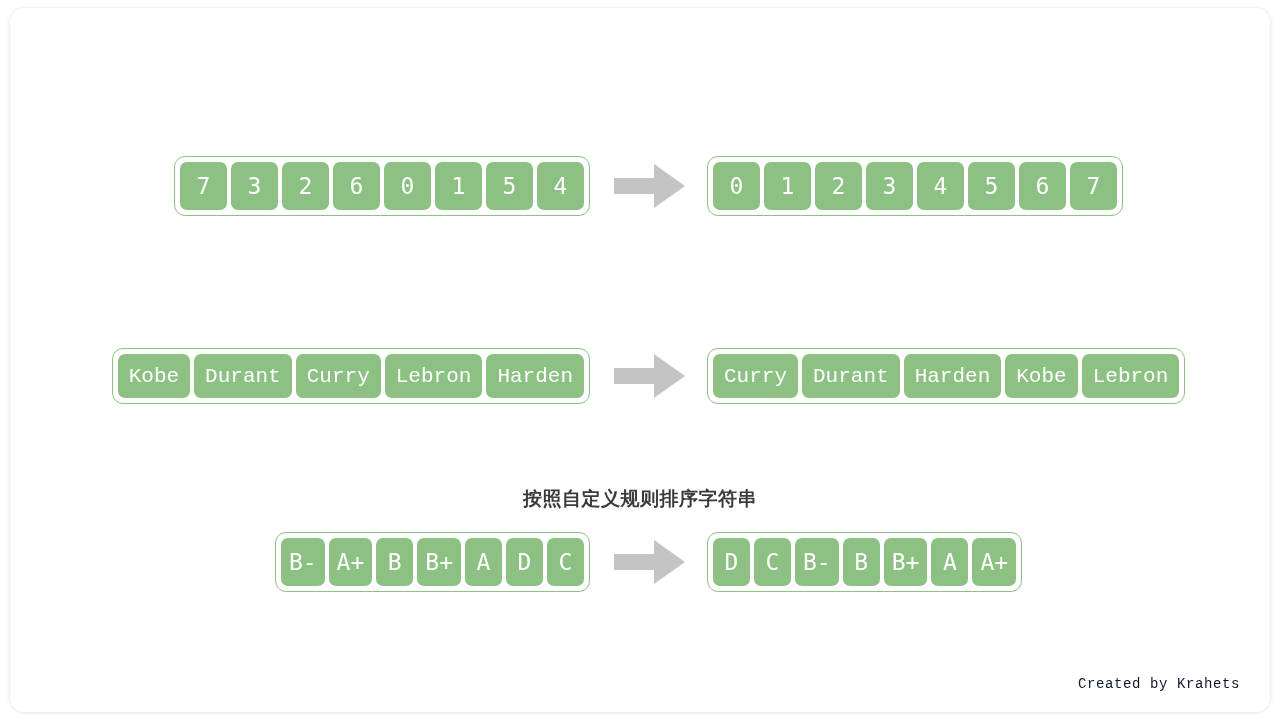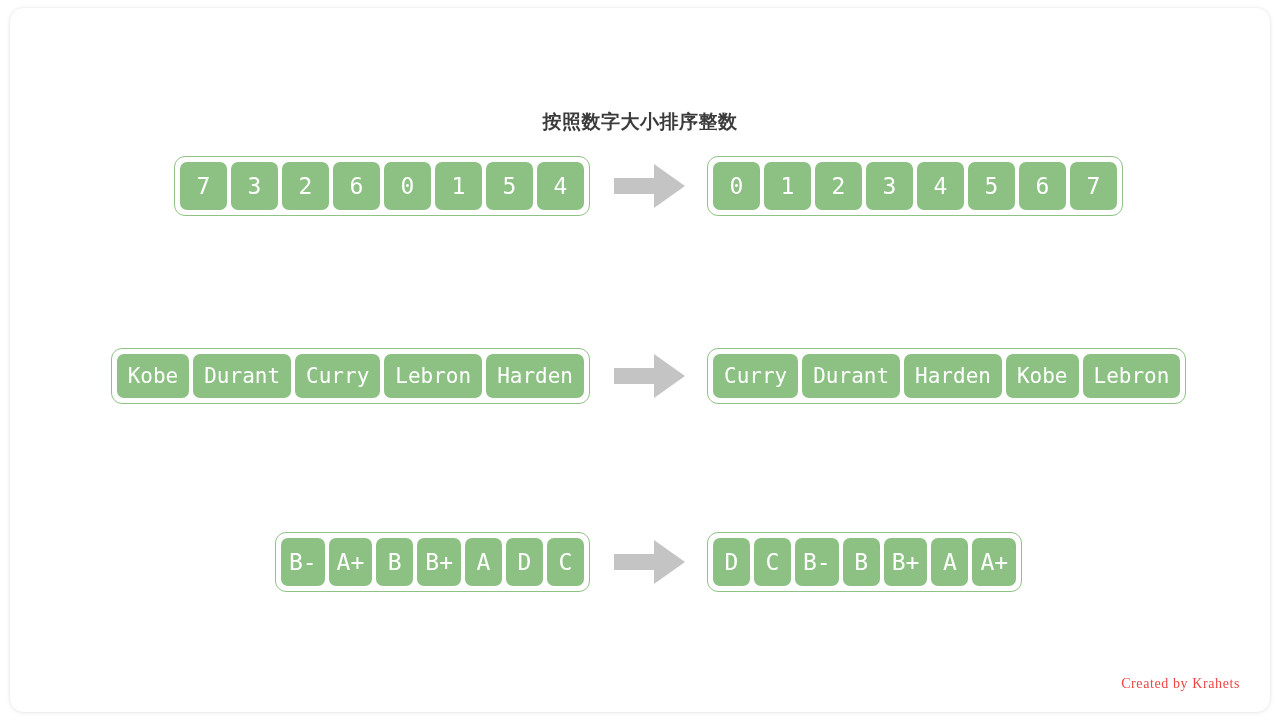--- a/index.html
+++ b/index.html
@@ -65,20 +65,21 @@
   .num .cell {
     width: 51px;
     height: 52px;
     font-size: 23px;
   }
   
   .str .cell {
     height: 48px;
     padding: 0 11px;
     font-size: 21px;
+    font-family: Liberation Mono, monospace;
   }
   
   .grade .cell {
     height: 52px;
     min-width: 41px;
     padding: 0 8px;
     font-size: 23px;
   }
 
   
@@ -103,32 +104,31 @@
     align-items: center;
   }
   .side.left  { justify-content: flex-end; }
   .side.right { justify-content: flex-start; }
 
   
   #footer {
     position: absolute;
     right: 30px;
     bottom: 20px;
-    font-family: Liberation Serif, serif;
+    font-family: Liberation Mono, monospace;
     font-size: 14px;
-    color: #ef4444;
+    color: #0f172a;
     letter-spacing: 0.6px;
   }
 </style>
 </head>
 <body>
 
 <div id="page-card">
   <div class="diagram" id="diagram-root">
-      <div class="section-title" style="position: absolute; left: 0px; width: 100%; top: 104px;">按照数字大小排序整数</div>
       <div class="side left" style="right: 680px; top: 178px; transform: translateY(-50%);">
         <div class="array num">
           <div class="cell">7</div>
           <div class="cell">3</div>
           <div class="cell">2</div>
           <div class="cell">6</div>
           <div class="cell">0</div>
           <div class="cell">1</div>
           <div class="cell">5</div>
           <div class="cell">4</div>
@@ -167,20 +167,21 @@
       </div>
       <div class="side right" style="left: 697px; top: 368px; transform: translateY(-50%);">
         <div class="array str">
           <div class="cell">Curry</div>
           <div class="cell">Durant</div>
           <div class="cell">Harden</div>
           <div class="cell">Kobe</div>
           <div class="cell">Lebron</div>
         </div>
       </div>
+      <div class="section-title" style="position: absolute; left: 0px; width: 100%; top: 481px;">按照自定义规则排序字符串</div>
       <div class="side left" style="right: 680px; top: 554px; transform: translateY(-50%);">
         <div class="array grade">
           <div class="cell">B-</div>
           <div class="cell">A+</div>
           <div class="cell">B</div>
           <div class="cell">B+</div>
           <div class="cell">A</div>
           <div class="cell">D</div>
           <div class="cell">C</div>
         </div>

